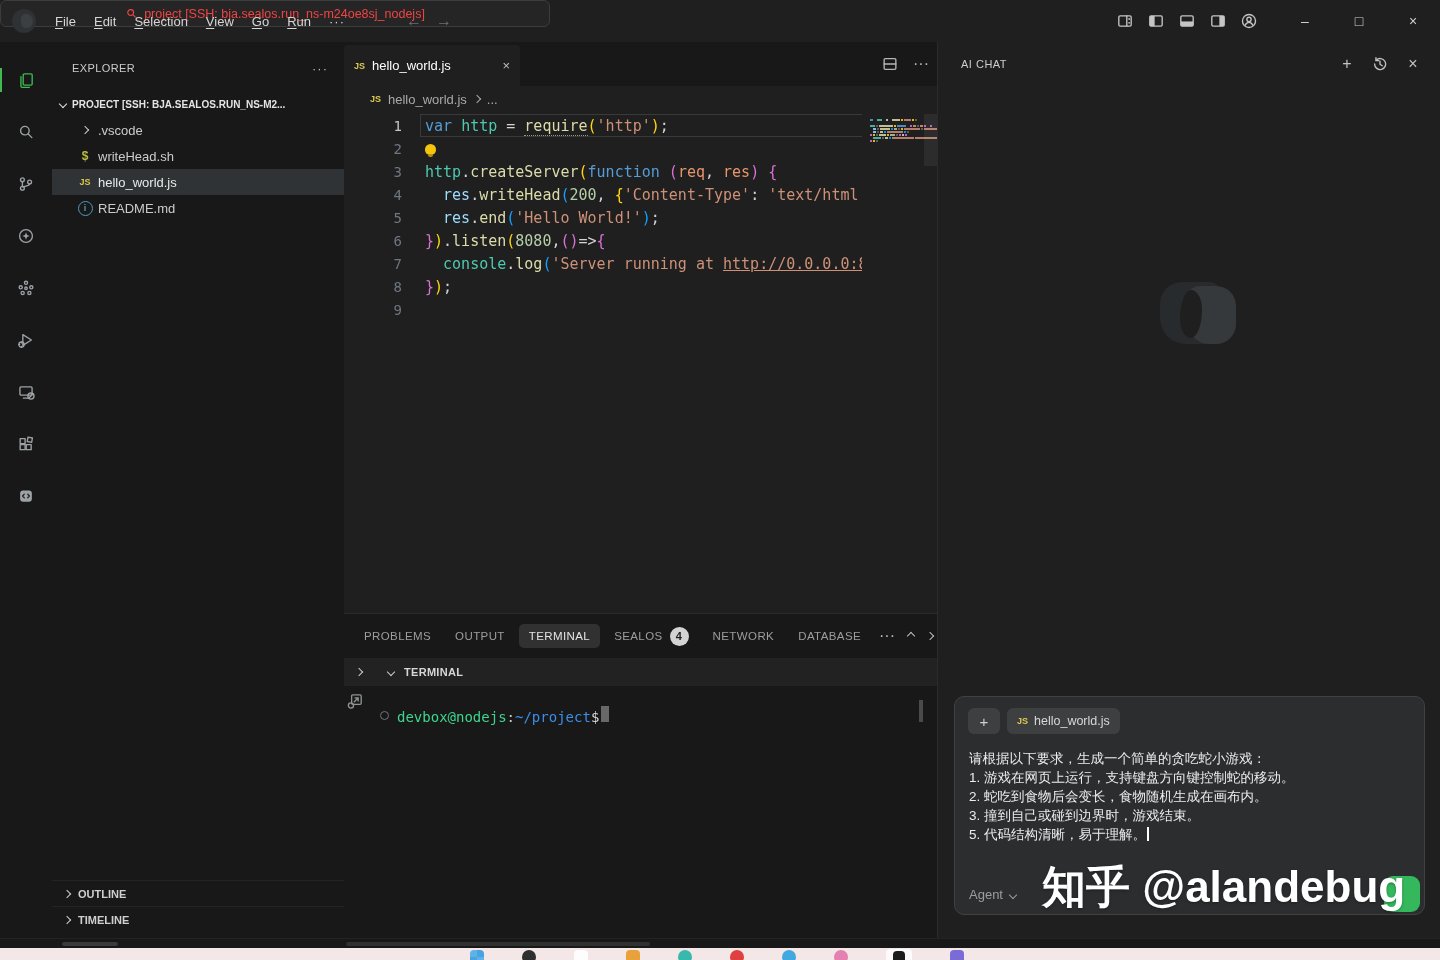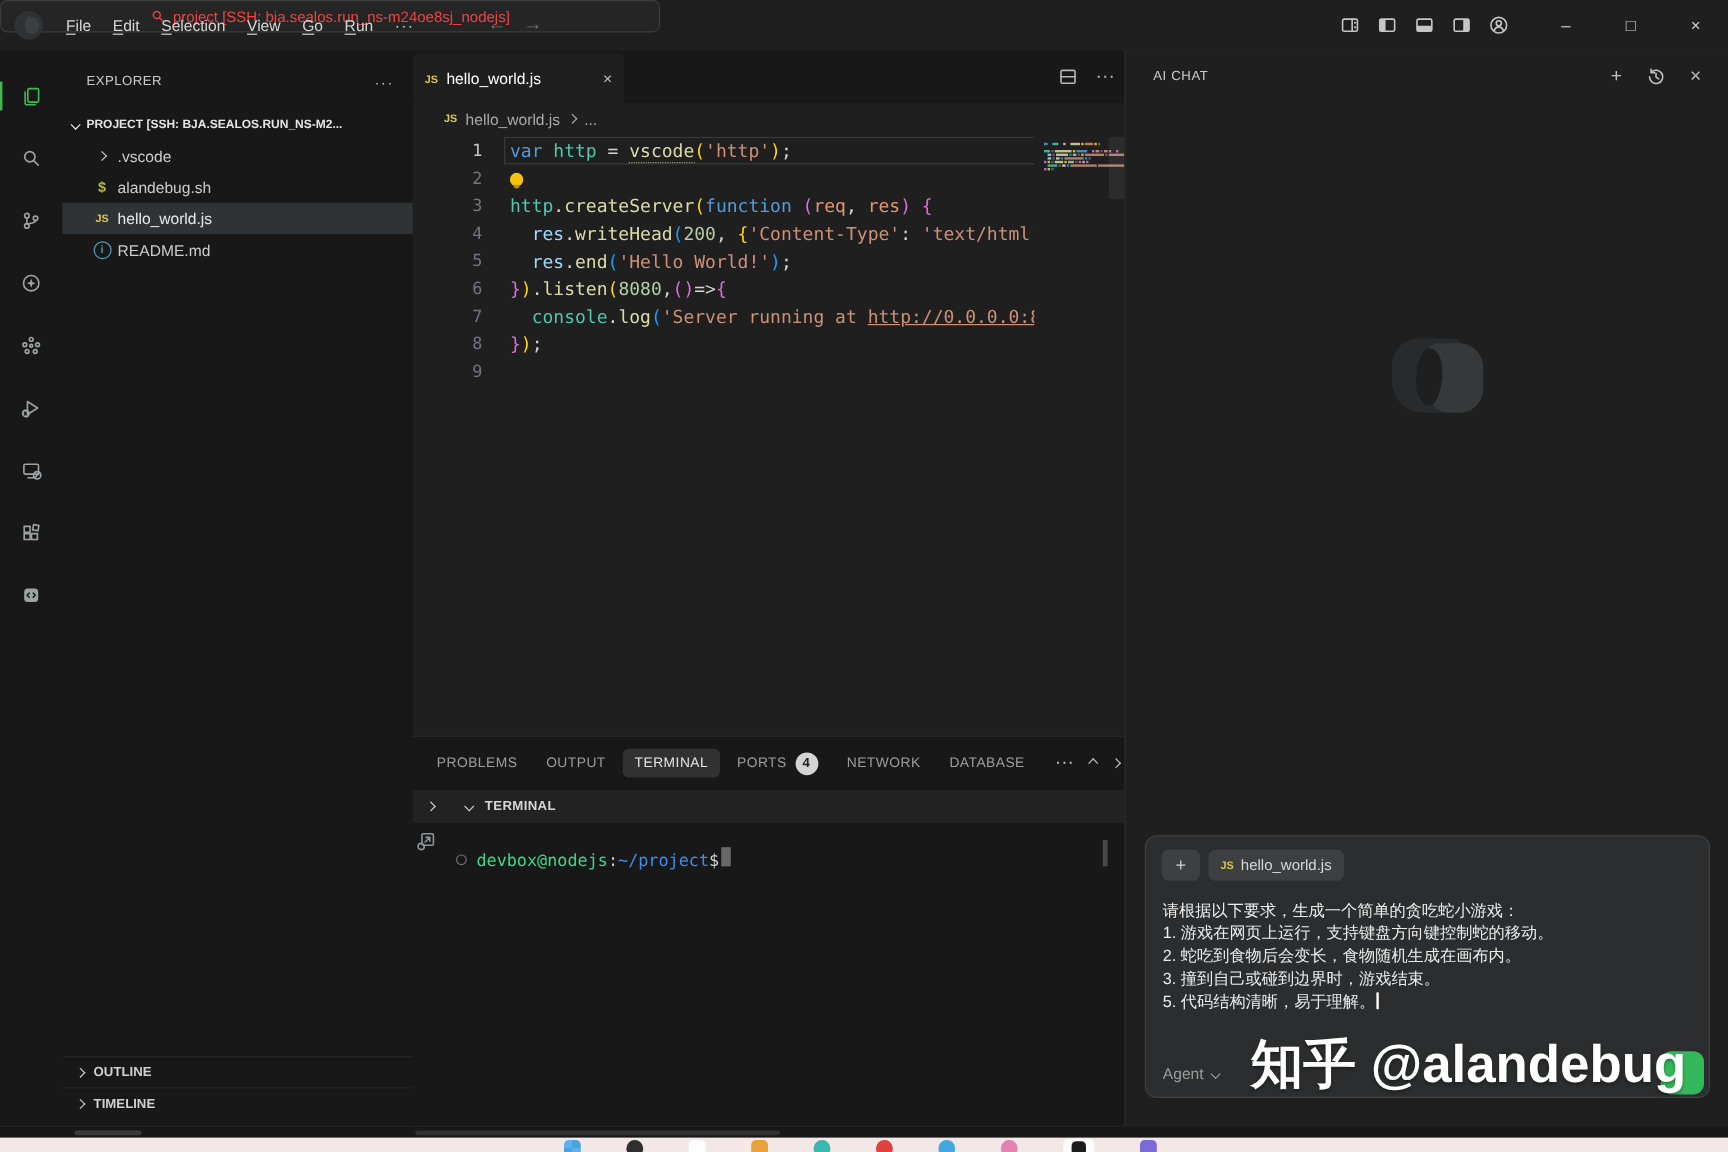--- a/index.html
+++ b/index.html
@@ -289,21 +289,21 @@
       <div class="file-row">
         <span class="f-ic">
           <span class="chev r"></span>
         </span>
         <span>.vscode</span>
       </div>
       <div class="file-row">
         <span class="f-ic">
           <span class="ic-shell">$</span>
         </span>
-        <span>alandebug.sh</span>
+        <span>writeHead.sh</span>
       </div>
       <div class="file-row sel">
         <span class="f-ic">
           <span class="ic-js">JS</span>
         </span>
         <span>hello_world.js</span>
       </div>
       <div class="file-row">
         <span class="f-ic">
           <span class="ic-info">i</span>
@@ -343,21 +343,21 @@
   <div id="breadcrumb">
     <span class="ic-js">JS</span>
     <span>hello_world.js</span>
     <span class="chev r"></span>
     <span>...</span>
   </div>
   <div id="code-area">
     <div id="code-lines">
         <div class="code-row cur">
           <div class="gut">1</div>
-          <div class="ctext"><span class="tok kw">var</span><span class="tok pl"> </span><span class="tok obj">http</span><span class="tok pl"> </span><span class="tok op">=</span><span class="tok pl"> </span><span class="tok fnu">vscode</span><span class="tok p1">(</span><span class="tok str">'http'</span><span class="tok p1">)</span><span class="tok pl">;</span></div>
+          <div class="ctext"><span class="tok kw">var</span><span class="tok pl"> </span><span class="tok obj">http</span><span class="tok pl"> </span><span class="tok op">=</span><span class="tok pl"> </span><span class="tok fnu">require</span><span class="tok p1">(</span><span class="tok str">'http'</span><span class="tok p1">)</span><span class="tok pl">;</span></div>
         </div>
         <div class="code-row">
           <div class="gut">2</div>
           <div class="ctext"><span class="bulb"></span></div>
         </div>
         <div class="code-row">
           <div class="gut">3</div>
           <div class="ctext"><span class="tok obj">http</span><span class="tok pl">.</span><span class="tok fn">createServer</span><span class="tok p1">(</span><span class="tok kw">function</span><span class="tok pl"> </span><span class="tok p2">(</span><span class="tok param">req</span><span class="tok pl">, </span><span class="tok param">res</span><span class="tok p2">)</span><span class="tok pl"> </span><span class="tok p2">{</span></div>
         </div>
         <div class="code-row">
@@ -482,21 +482,21 @@
         <div class="ptab">
           <span>PROBLEMS</span>
         </div>
         <div class="ptab">
           <span>OUTPUT</span>
         </div>
         <div class="ptab active">
           <span>TERMINAL</span>
         </div>
         <div class="ptab">
-          <span>PORTS</span>
+          <span>SEALOS</span>
           <span class="pbadge">4</span>
         </div>
         <div class="ptab">
           <span>NETWORK</span>
         </div>
         <div class="ptab">
           <span>DATABASE</span>
         </div>
       </div>
     <div id="panel-actions">

